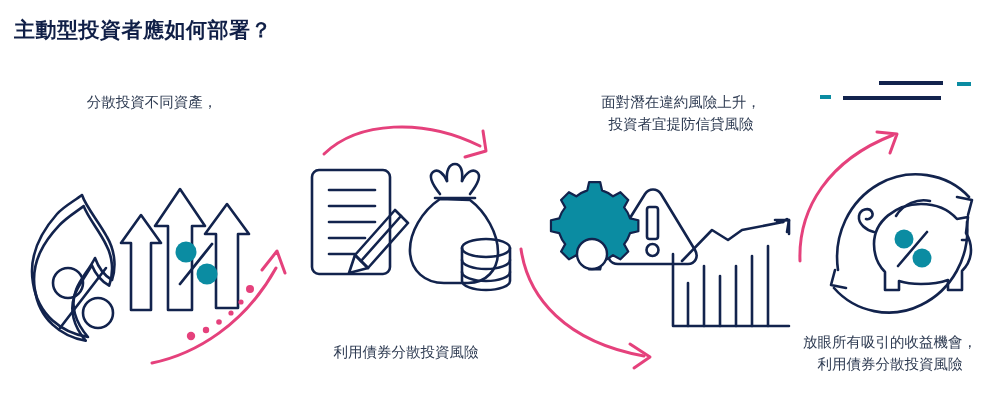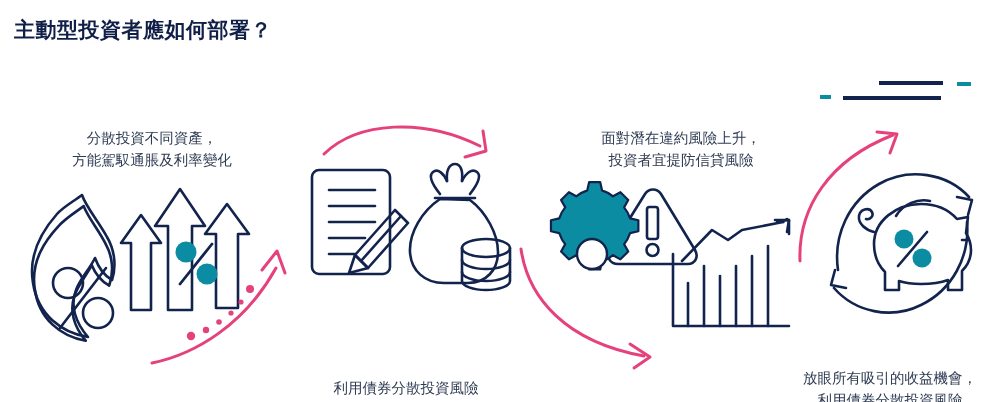--- a/index.html
+++ b/index.html
@@ -31,21 +31,20 @@
     letter-spacing: 0.5px;
     white-space: nowrap;
   }
   .caption {
     position: absolute;
     font-size: 14.5px;
     line-height: 1.55;
     color: #2e3b52;
     text-align: center;
     white-space: nowrap;
-    margin-top: 36px;
   }
   .caption .line { display: block; }
   #caption-1 { left: 42px;  top: 83px;  width: 220px; }
   #caption-2 { left: 300px; top: 333px; width: 212px; }
   #caption-3 { left: 578px; top: 83px;  width: 206px; }
   #caption-4 { left: 782px; top: 323px; width: 216px; }
 
   .svg-layer {
     position: absolute;
     left: 0;
@@ -57,21 +56,20 @@
 </style>
 </head>
 <body>
 
 <div id="infographic">
 
   <div class="page-title">主動型投資者應如何部署？</div>
 
   <div class="caption" id="caption-1">
     <span class="line">分散投資不同資產，</span>
-    <span class="line">方能駕馭通脹及利率變化</span>
   </div>
 
   <div class="caption" id="caption-3">
     <span class="line">面對潛在違約風險上升，</span>
     <span class="line">投資者宜提防信貸風險</span>
   </div>
 
   <div class="caption" id="caption-2">
     <span class="line">利用債券分散投資風險</span>
   </div>

